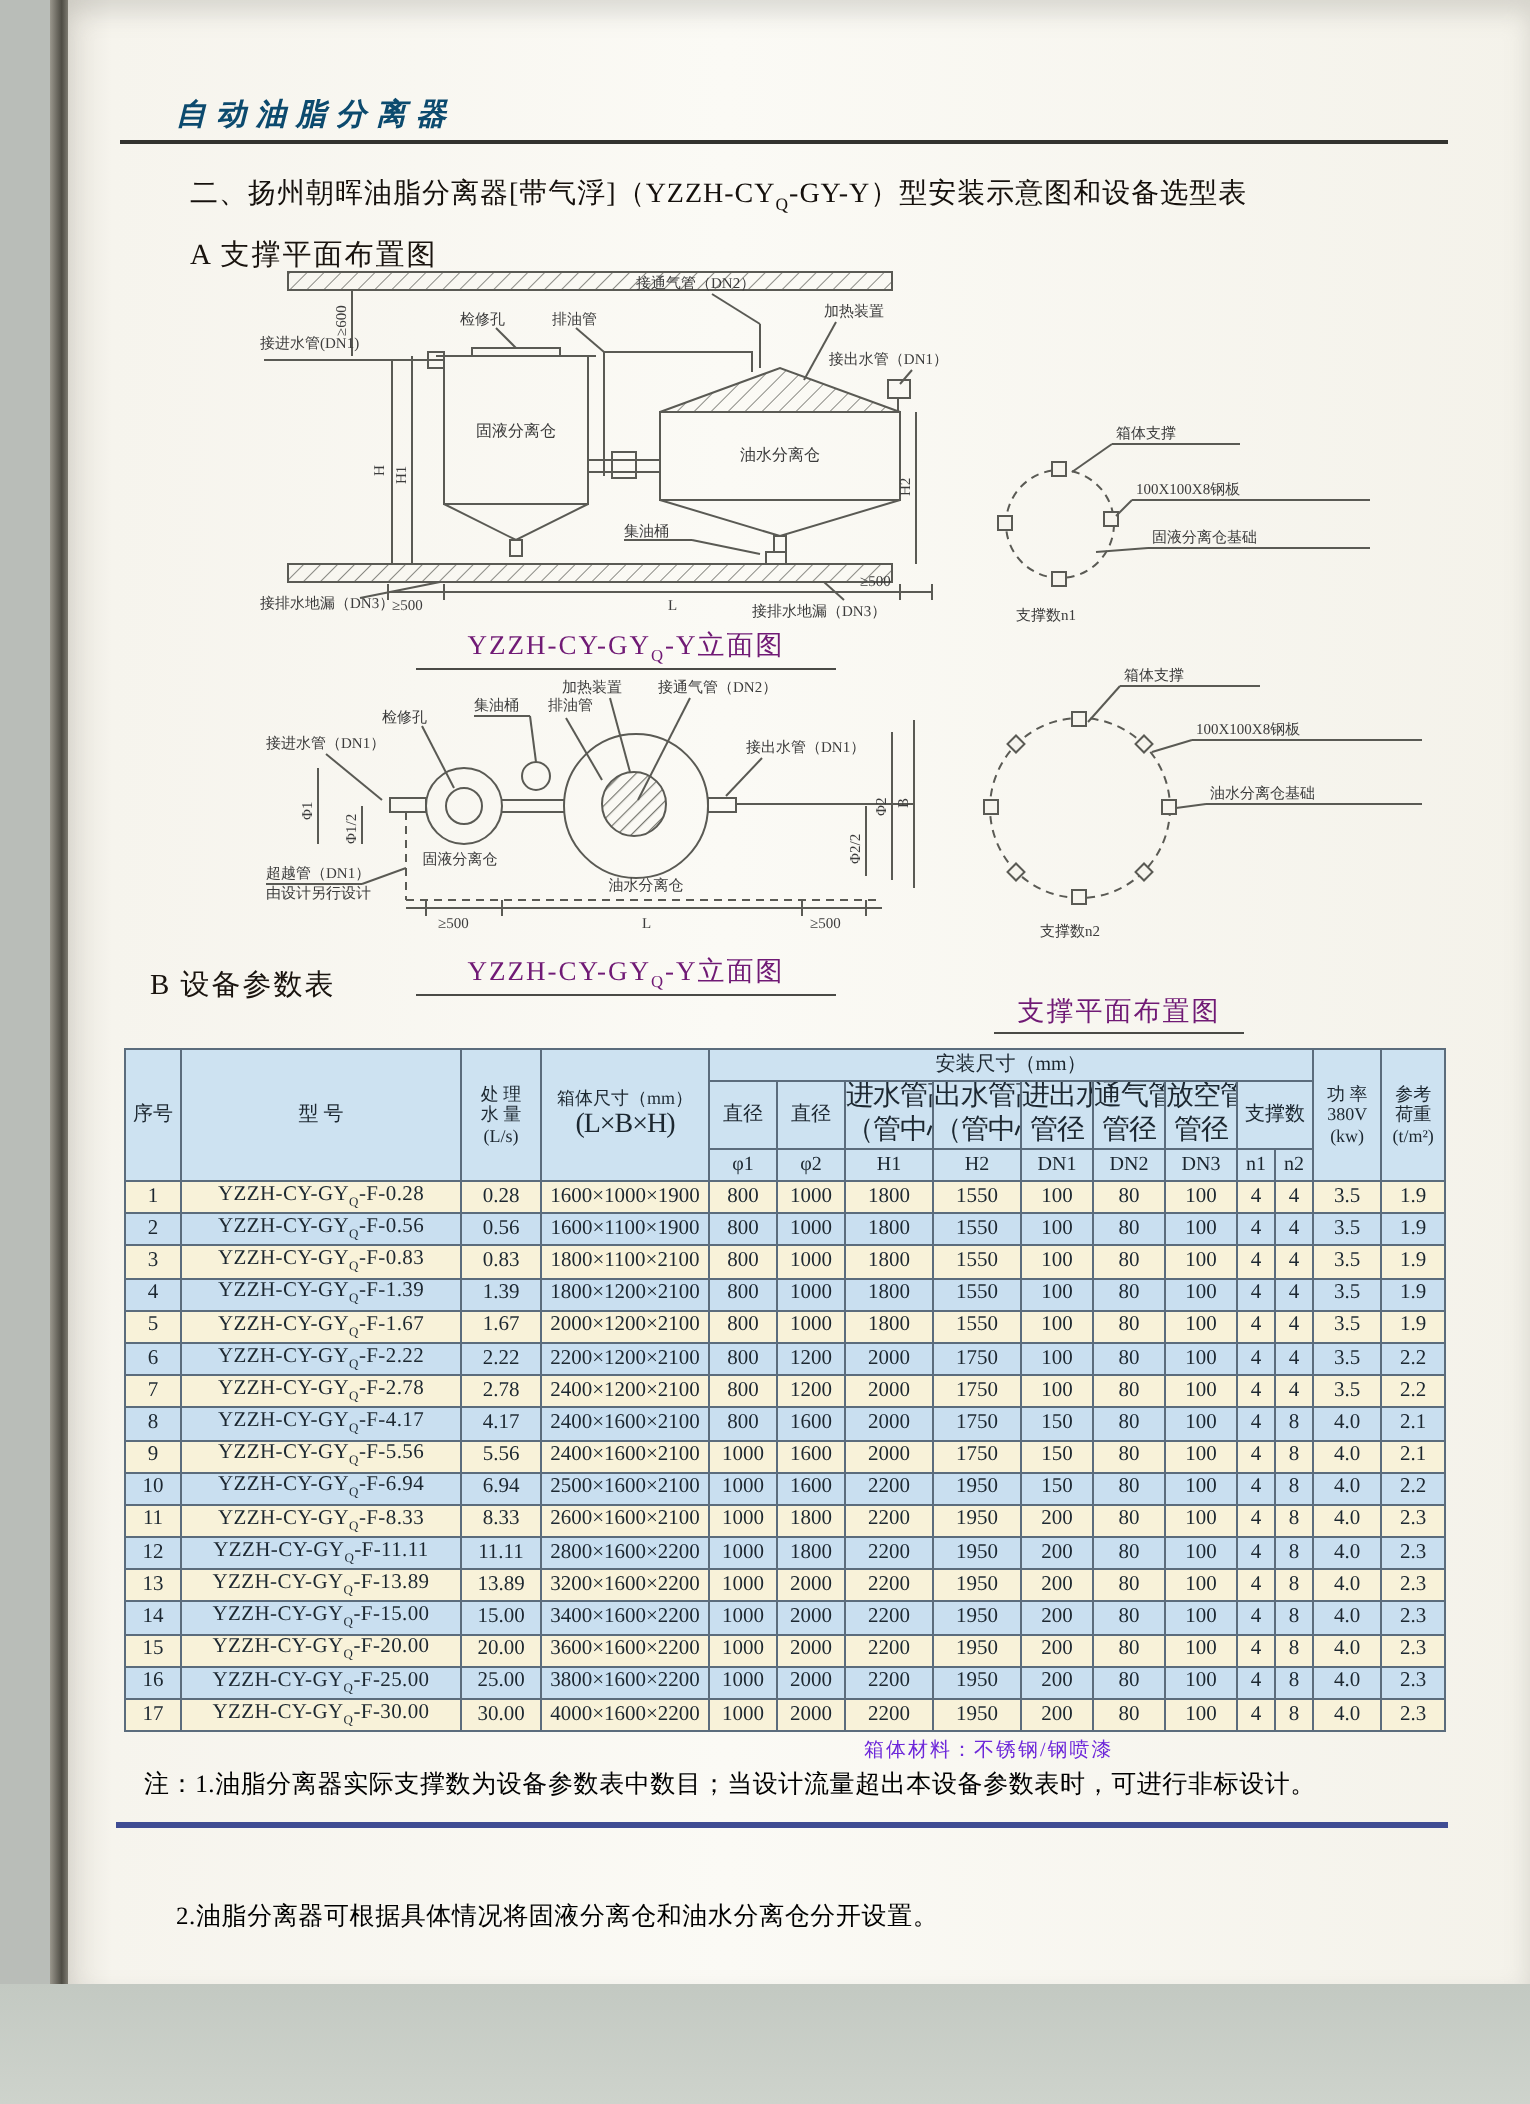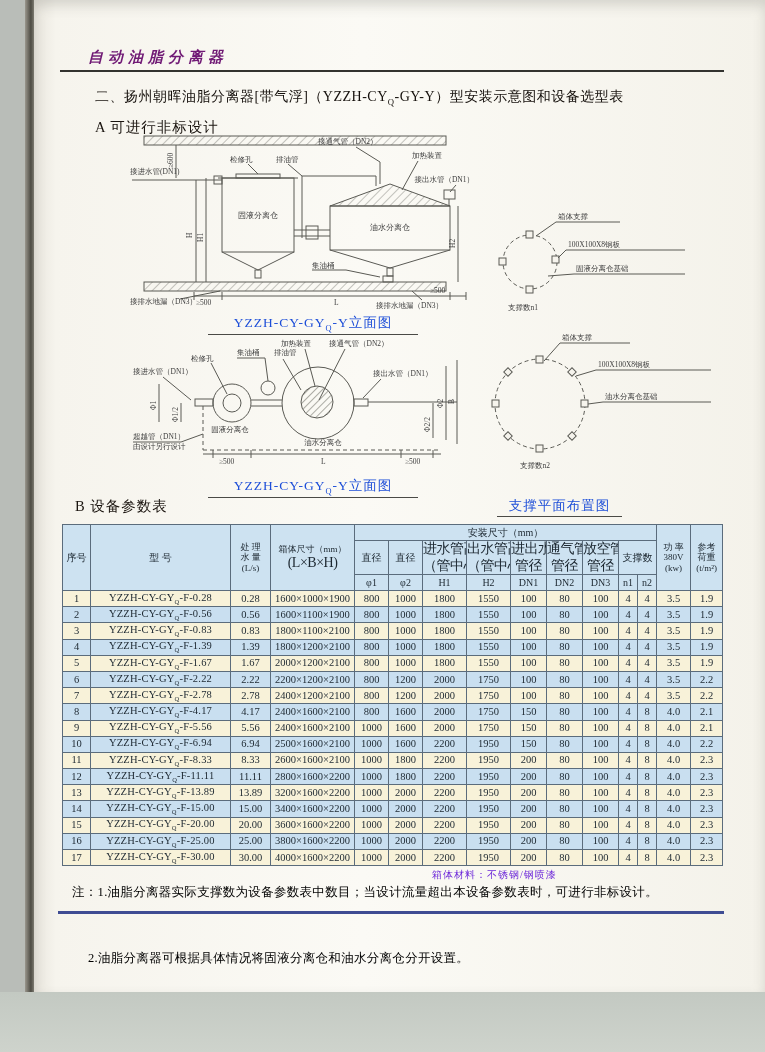--- a/index.html
+++ b/index.html
@@ -6,27 +6,27 @@
     font-family:"Liberation Serif",serif;background:#b9bdb8;}
   #scan{position:relative;width:765px;height:1052px;background:#b9bdb8;}
   #paper{position:absolute;left:34px;top:0;width:731px;height:992px;
     background:linear-gradient(90deg,#e9e6de 0%,#f6f4ed 3%,#fbfaf5 45%,#f4f2ea 100%);
     box-shadow:inset 0 6px 12px rgba(120,120,110,.25);}
   #left-shadow{position:absolute;left:25px;top:0;width:13px;height:992px;
     background:linear-gradient(90deg,#9a978d,#4e4c44 45%,#b9b6aa);}
   #bottom-band{position:absolute;left:0;top:992px;width:765px;height:60px;
     background:linear-gradient(180deg,#c3c9c2,#ced3cc);}
   .abs{position:absolute;}
-  .brand{font-size:15px;font-weight:bold;font-style:italic;letter-spacing:5px;color:#701a75;}
+  .brand{font-size:15px;font-weight:bold;font-style:italic;letter-spacing:5px;color:#0c4a6e;}
   .company{font-size:16px;font-weight:bold;font-style:italic;letter-spacing:1px;color:#27413a;}
   #head-rule{left:60px;top:70px;width:664px;height:2px;background:#33332f;}
   #doc-title{left:95px;top:88px;width:600px;font-size:14px;color:#15100c;letter-spacing:.5px;}
   .section-h{font-size:14.5px;color:#1a140f;letter-spacing:1px;}
   svg text{font-family:"Liberation Serif",serif;fill:#3c3c3c;}
-  .caption{font-size:13.5px;color:#1d4ed8;text-align:center;border-bottom:1.5px solid #4a4a46;
+  .caption{font-size:13.5px;color:#701a75;text-align:center;border-bottom:1.5px solid #4a4a46;
     padding-bottom:1px;letter-spacing:1px;}
   sub{font-size:.62em;}
   
   #params-table{border-collapse:collapse;table-layout:fixed;width:660px;
     font-size:10.5px;color:#1c2730;}
   #params-table th,#params-table td{border:1px solid #5b6c7c;text-align:center;
     vertical-align:middle;padding:0;line-height:1.15;overflow:hidden;white-space:nowrap;}
   #params-table thead th{background:#cde2f1;font-weight:normal;font-size:10px;}
   #params-table .hline{display:block;font-size:9px;transform-origin:center;}
   #params-table .hline.sm{font-size:14px;letter-spacing:-.5px;}
@@ -46,21 +46,21 @@
   <div id="left-shadow" class="abs"></div>
   <div id="paper"></div>
   <div id="bottom-band" class="abs"></div>
 
   <div class="abs brand" style="left:88px;top:48px;">自动油脂分离器</div>
   <div id="head-rule" class="abs"></div>
 
   <div id="doc-title" class="abs">
     <span>二、扬州朝晖油脂分离器[带气浮]（YZZH-CY</span><sub>Q</sub><span>-GY-Y）型安装示意图和设备选型表</span>
   </div>
-  <div class="abs section-h" style="left:95px;top:118px;">A 可进行非标设计</div>
+  <div class="abs section-h" style="left:95px;top:118px;">A 支撑平面布置图</div>
 
   <svg class="abs" style="left:130px;top:134px;" width="345" height="176" viewBox="0 0 345 176">
     <defs>
       <pattern id="hx1" width="6" height="6" patternUnits="userSpaceOnUse" patternTransform="rotate(45)">
         <line x1="0" y1="0" x2="0" y2="6" stroke="#8a8a84" stroke-width="1"></line>
       </pattern>
     </defs>
     <g stroke="#5a5a54" stroke-width="1" fill="none">
       <rect x="14" y="2" width="302" height="9" fill="url(#hx1)"></rect>
       <line x1="46" y1="11" x2="46" y2="44"></line>
@@ -235,21 +235,21 @@
     </g>
     <g font-size="7.5">
       <text x="84" y="12">箱体支撑</text>
       <text x="120" y="39">100X100X8钢板</text>
       <text x="127" y="71">油水分离仓基础</text>
       <text x="42" y="140">支撑数n2</text>
     </g>
   </svg>
   <div class="abs caption" style="left:497px;top:477px;width:125px;margin-top:20px;">支撑平面布置图</div>
 
-  <div class="abs section-h" style="left:75px;top:497px;">B 设备参数表</div>
+  <div class="abs section-h" style="left:75px;top:483px;">B 设备参数表</div>
 
   <table id="params-table" class="abs" style="left:62px;top:524px;">
     <colgroup>
       <col style="width:28px">
         <col style="width:140px">
         <col style="width:40px">
         <col style="width:84px">
       <col style="width:34px">
         <col style="width:34px">
         <col style="width:44px">

